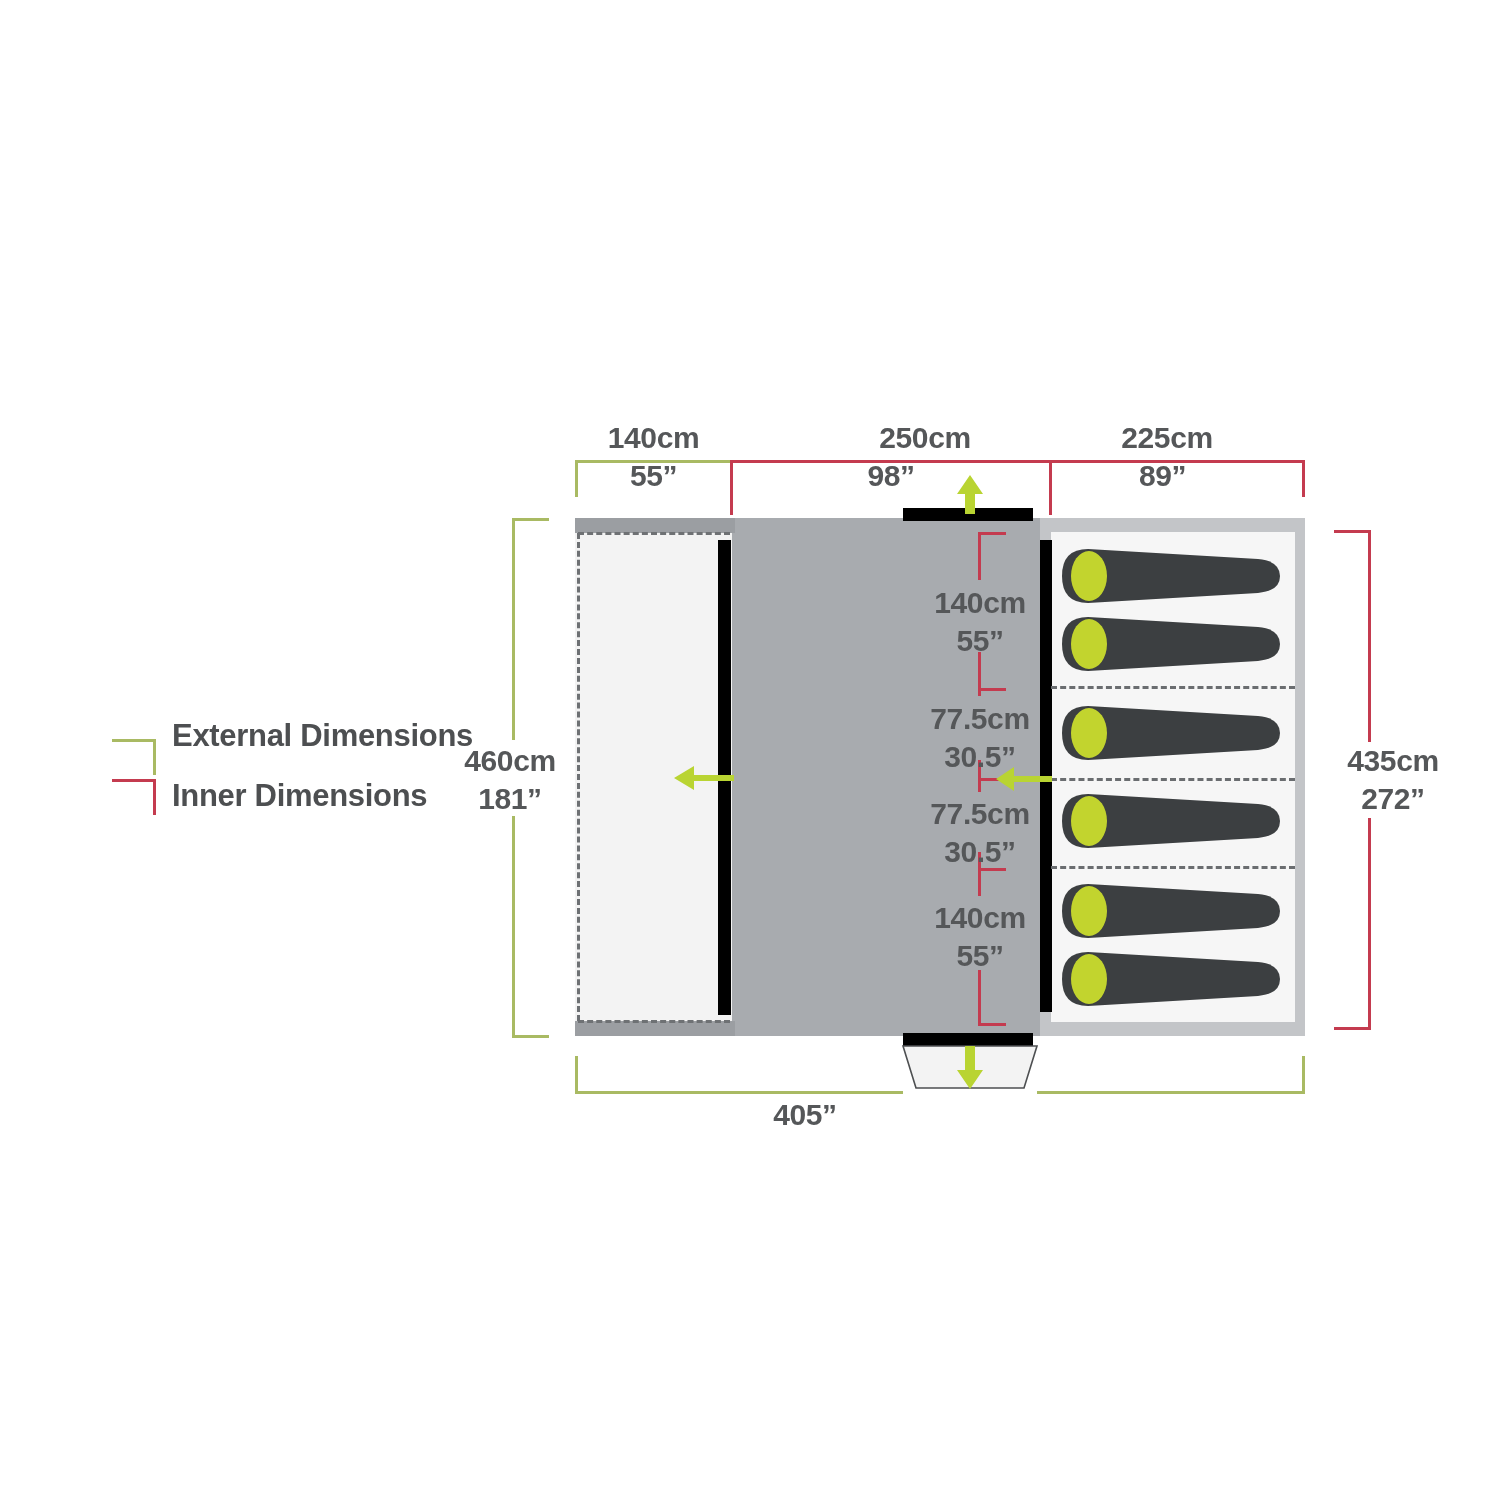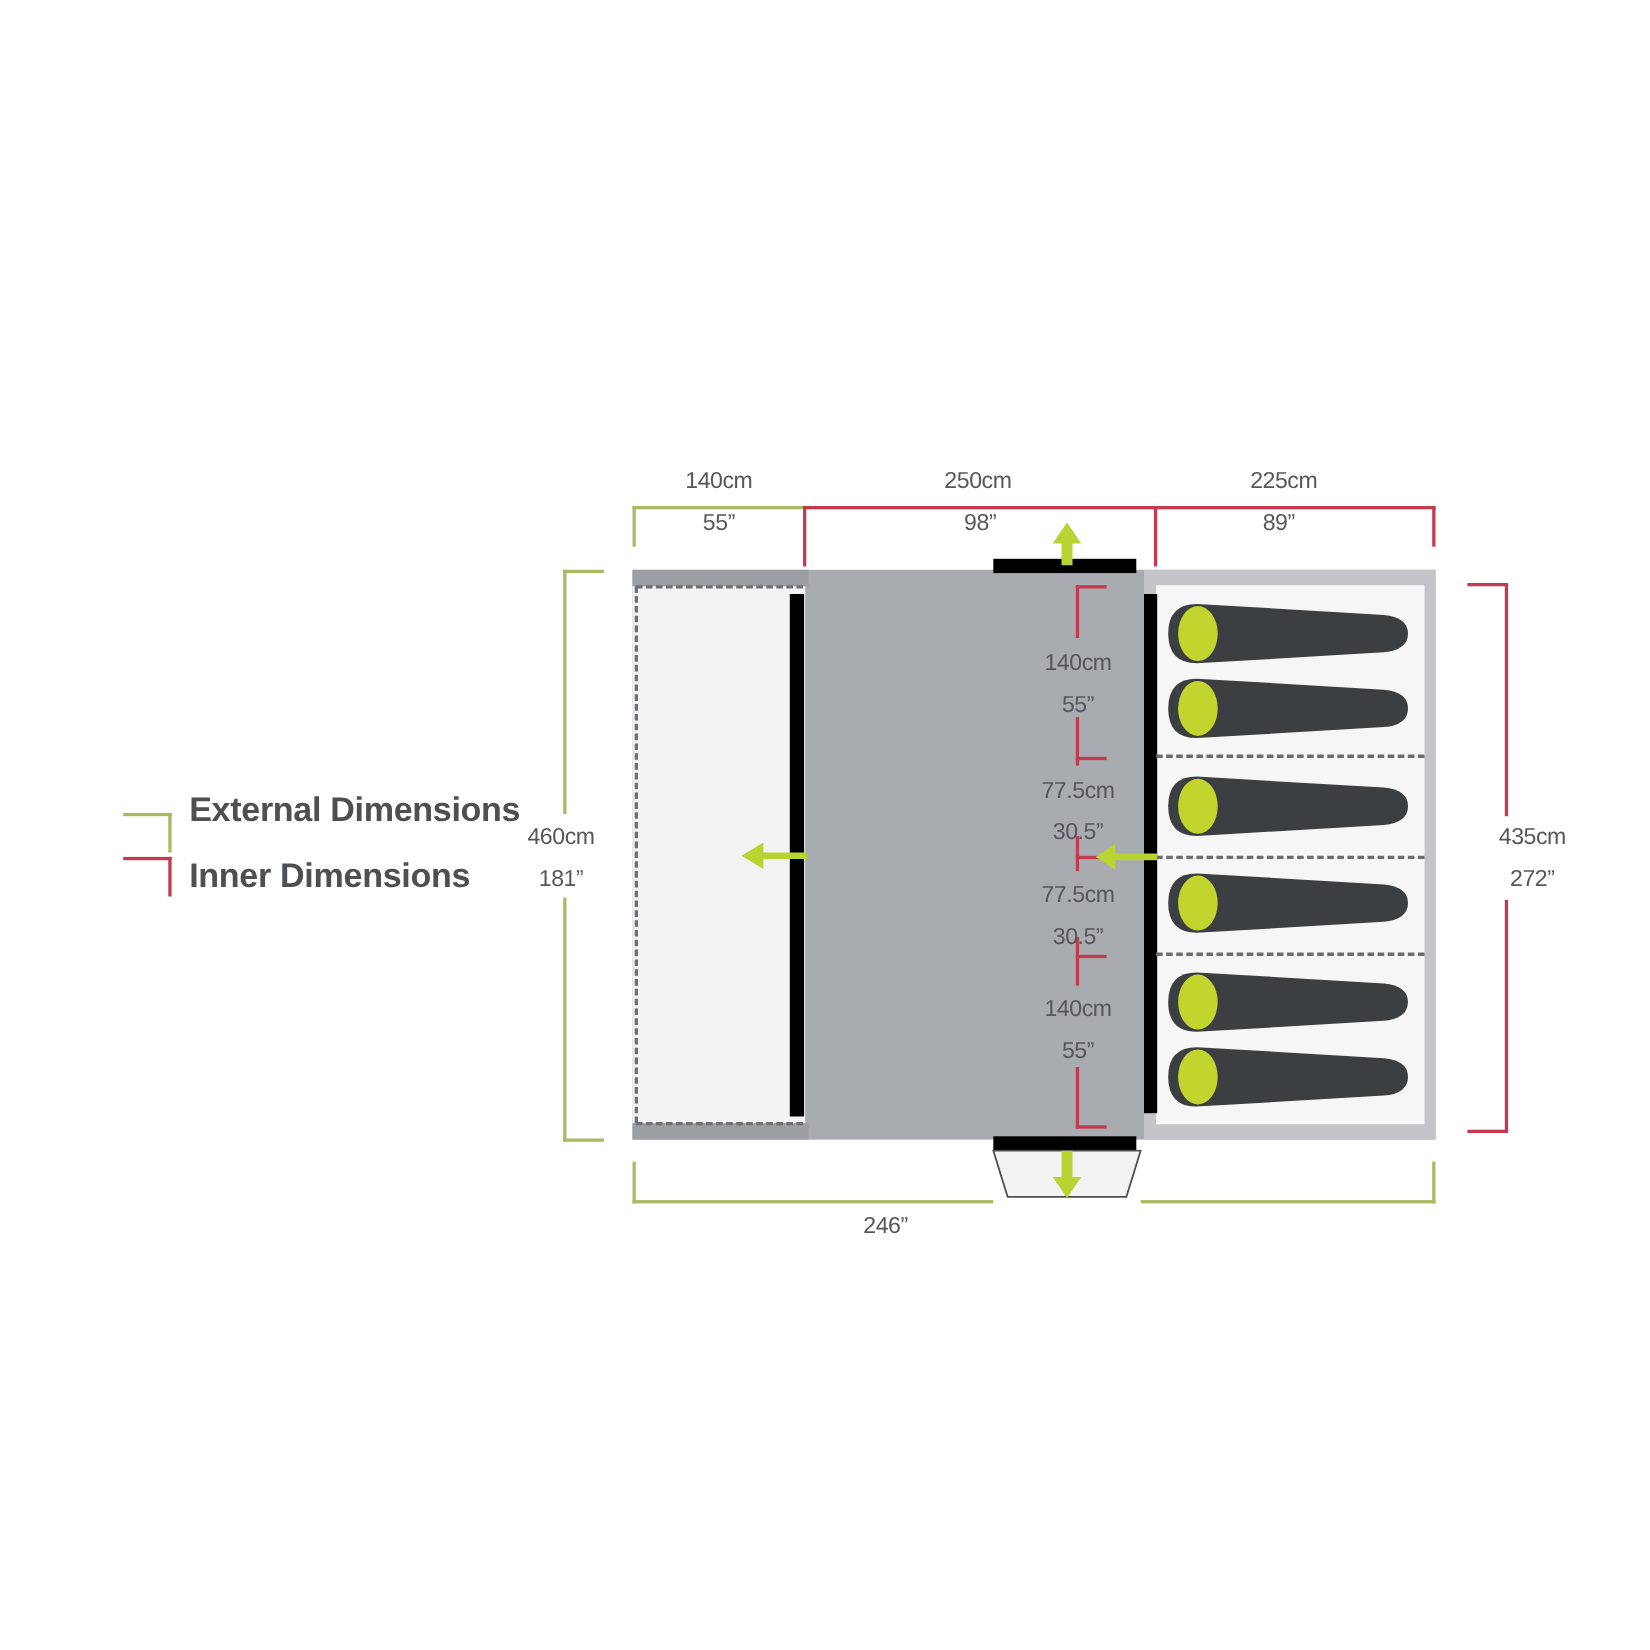--- a/index.html
+++ b/index.html
@@ -8,22 +8,22 @@
     background:#ffffff;
     font-family:"Liberation Sans", sans-serif;
     overflow:hidden;
   }
   #stage{position:relative;width:1500px;height:1500px;}
 
   
   .dim{
     position:absolute;
     color:#555759;
-    font-weight:normal;
-    font-size:21px;
+    font-weight:bold;
+    font-size:30px;
     line-height:38px;
     letter-spacing:-0.4px;
     text-align:center;
     white-space:nowrap;
     user-select:none;
   }
   .dim.two{line-height:39px;}
   .legend-label{
     position:absolute;
     color:#4d4f51;
@@ -95,21 +95,21 @@
     </div>
 
     <div>
       <div class="ln" style="left:1049px;top:460px;width:256px;height:3px;"></div>
       <div class="ln" style="left:1302px;top:460px;width:3px;height:37px;"></div>
     </div>
 
     <div class="dim two" style="left:575px;top:418px;width:157px;">140cm</div>
     <div class="dim two" style="left:575px;top:456px;width:157px;">55”</div>
 
-    <div class="dim two" style="left:728px;top:418px;width:322px;">250cm</div>
+    <div class="dim two" style="left:764px;top:418px;width:322px;">250cm</div>
     <div class="dim two" style="left:730px;top:456px;width:322px;">98”</div>
 
     <div class="dim two" style="left:1039px;top:418px;width:256px;">225cm</div>
     <div class="dim two" style="left:1049px;top:456px;width:227px;">89”</div>
   </div>
 
   <div class="box">
     <div class="ln olv" style="left:512px;top:518px;width:37px;height:3px;"></div>
     <div class="ln olv" style="left:512px;top:518px;width:3px;height:222px;"></div>
     <div class="ln olv" style="left:512px;top:816px;width:3px;height:222px;"></div>
@@ -243,15 +243,15 @@
     <div class="dim two" style="left:905px;top:898px;width:150px;">140cm</div>
     <div class="dim two" style="left:905px;top:936px;width:150px;">55”</div>
   </div>
 
   <div class="box">
     <div class="ln olv" style="left:575px;top:1056px;width:3px;height:38px;"></div>
     <div class="ln olv" style="left:575px;top:1091px;width:328px;height:3px;"></div>
     <div class="ln olv" style="left:1037px;top:1091px;width:268px;height:3px;"></div>
     <div class="ln olv" style="left:1302px;top:1056px;width:3px;height:38px;"></div>
   </div>
-  <div class="dim" style="left:680px;top:1096px;width:250px;">246”</div>
+  <div class="dim" style="left:680px;top:1096px;width:250px;">405”</div>
 
 </div>
 
 </body></html>

